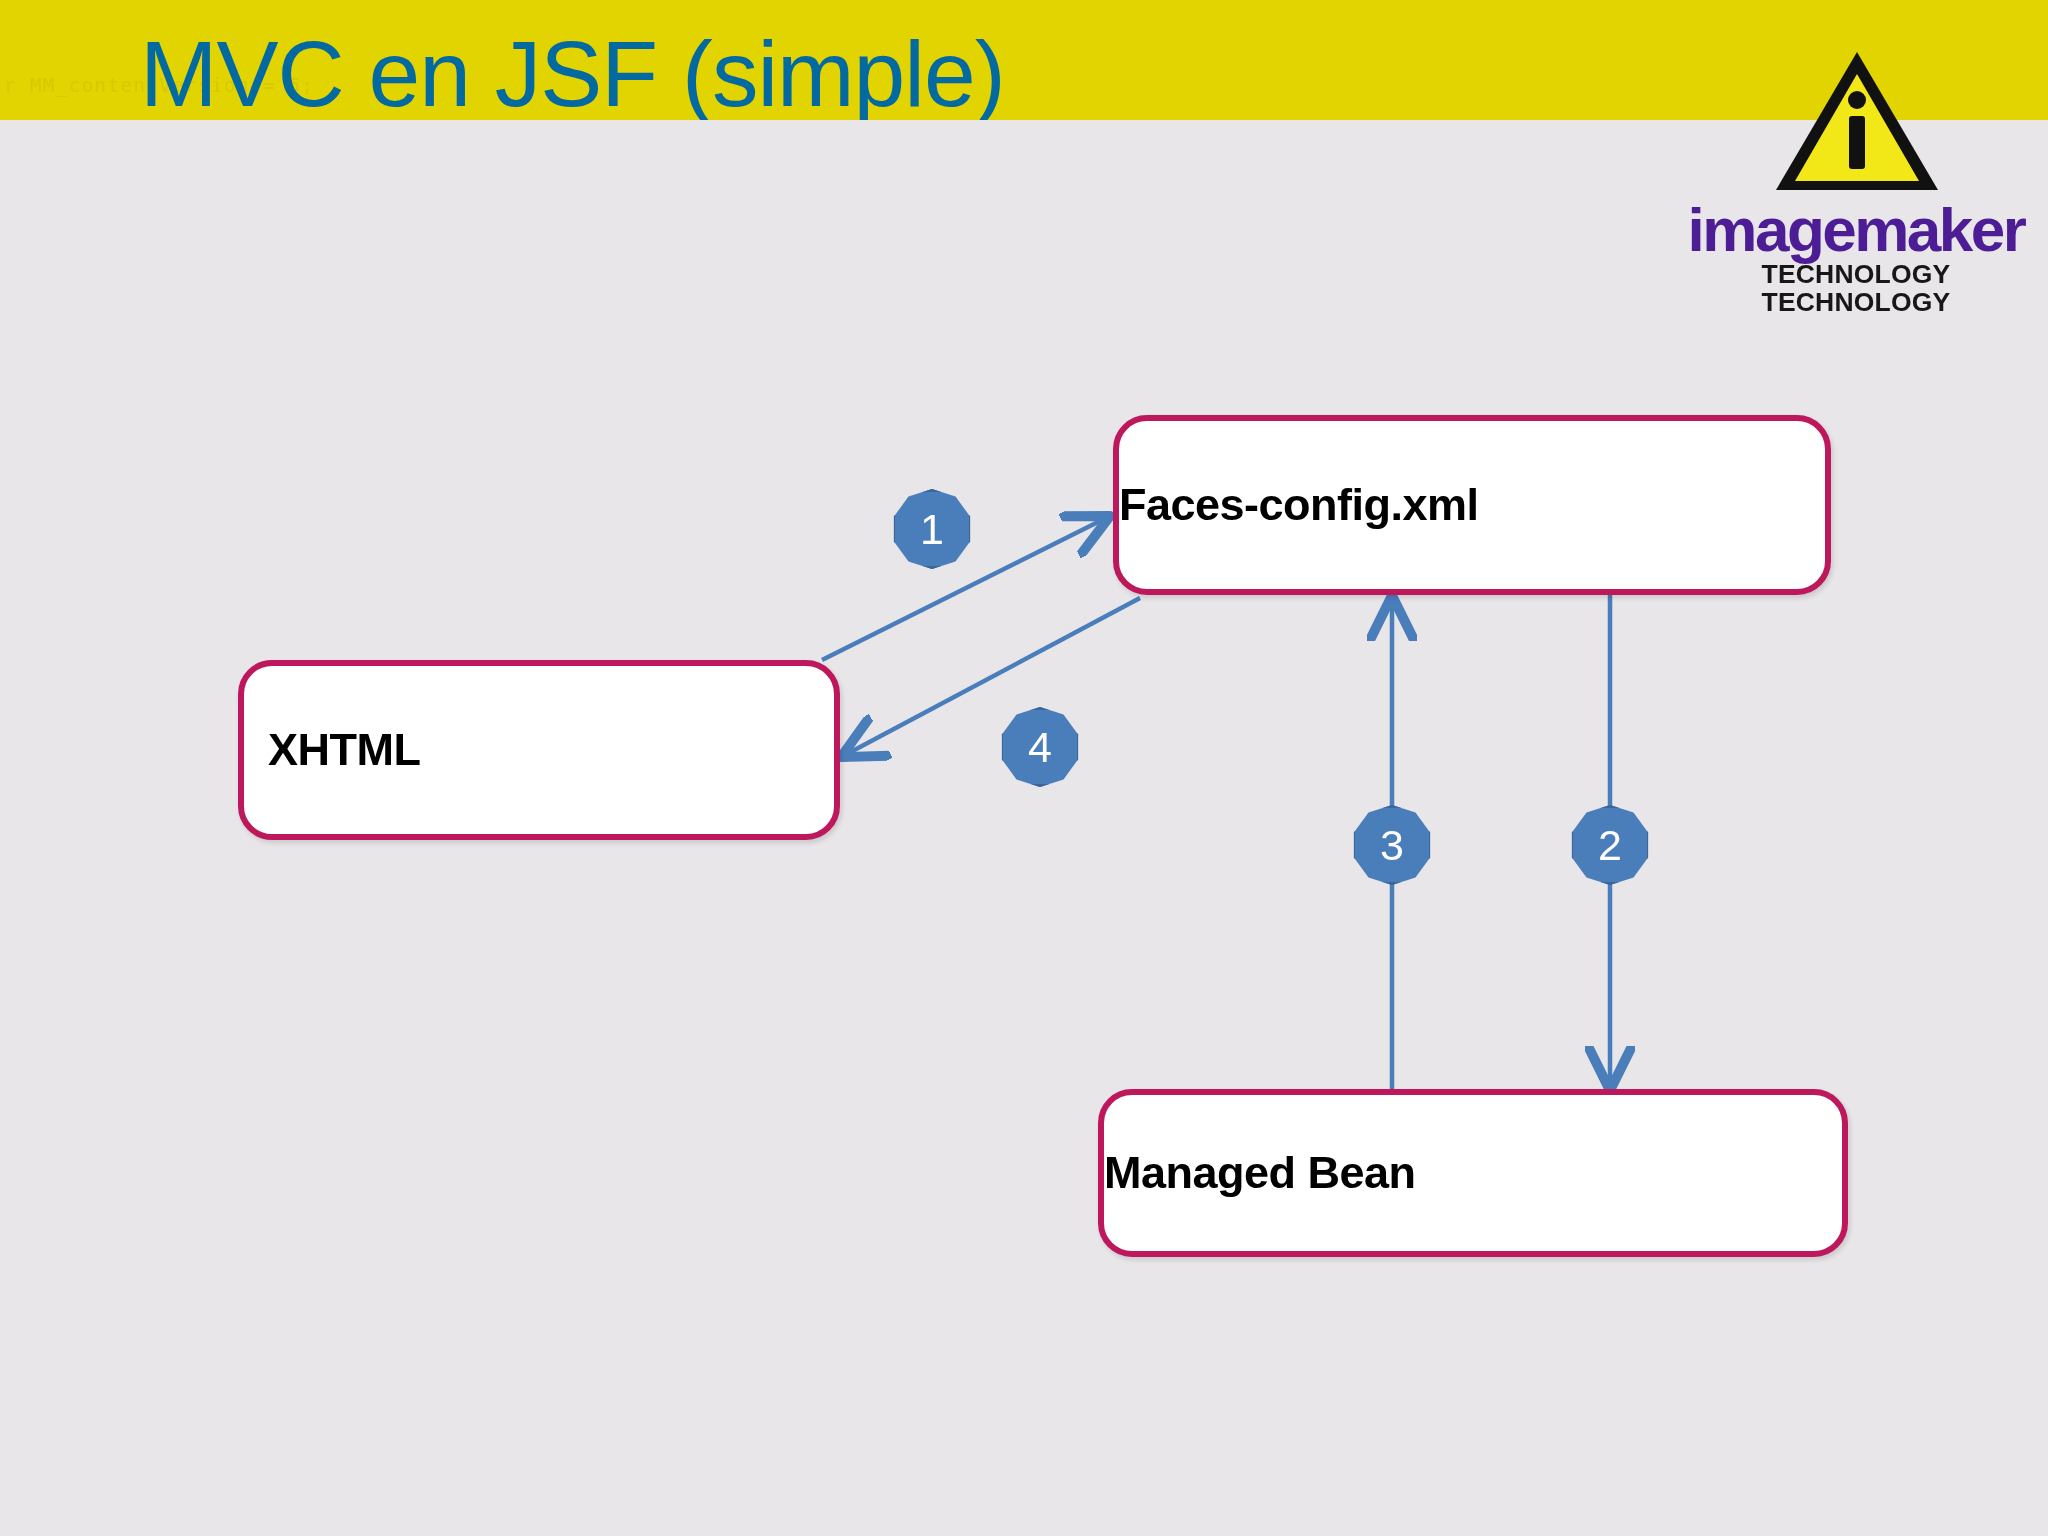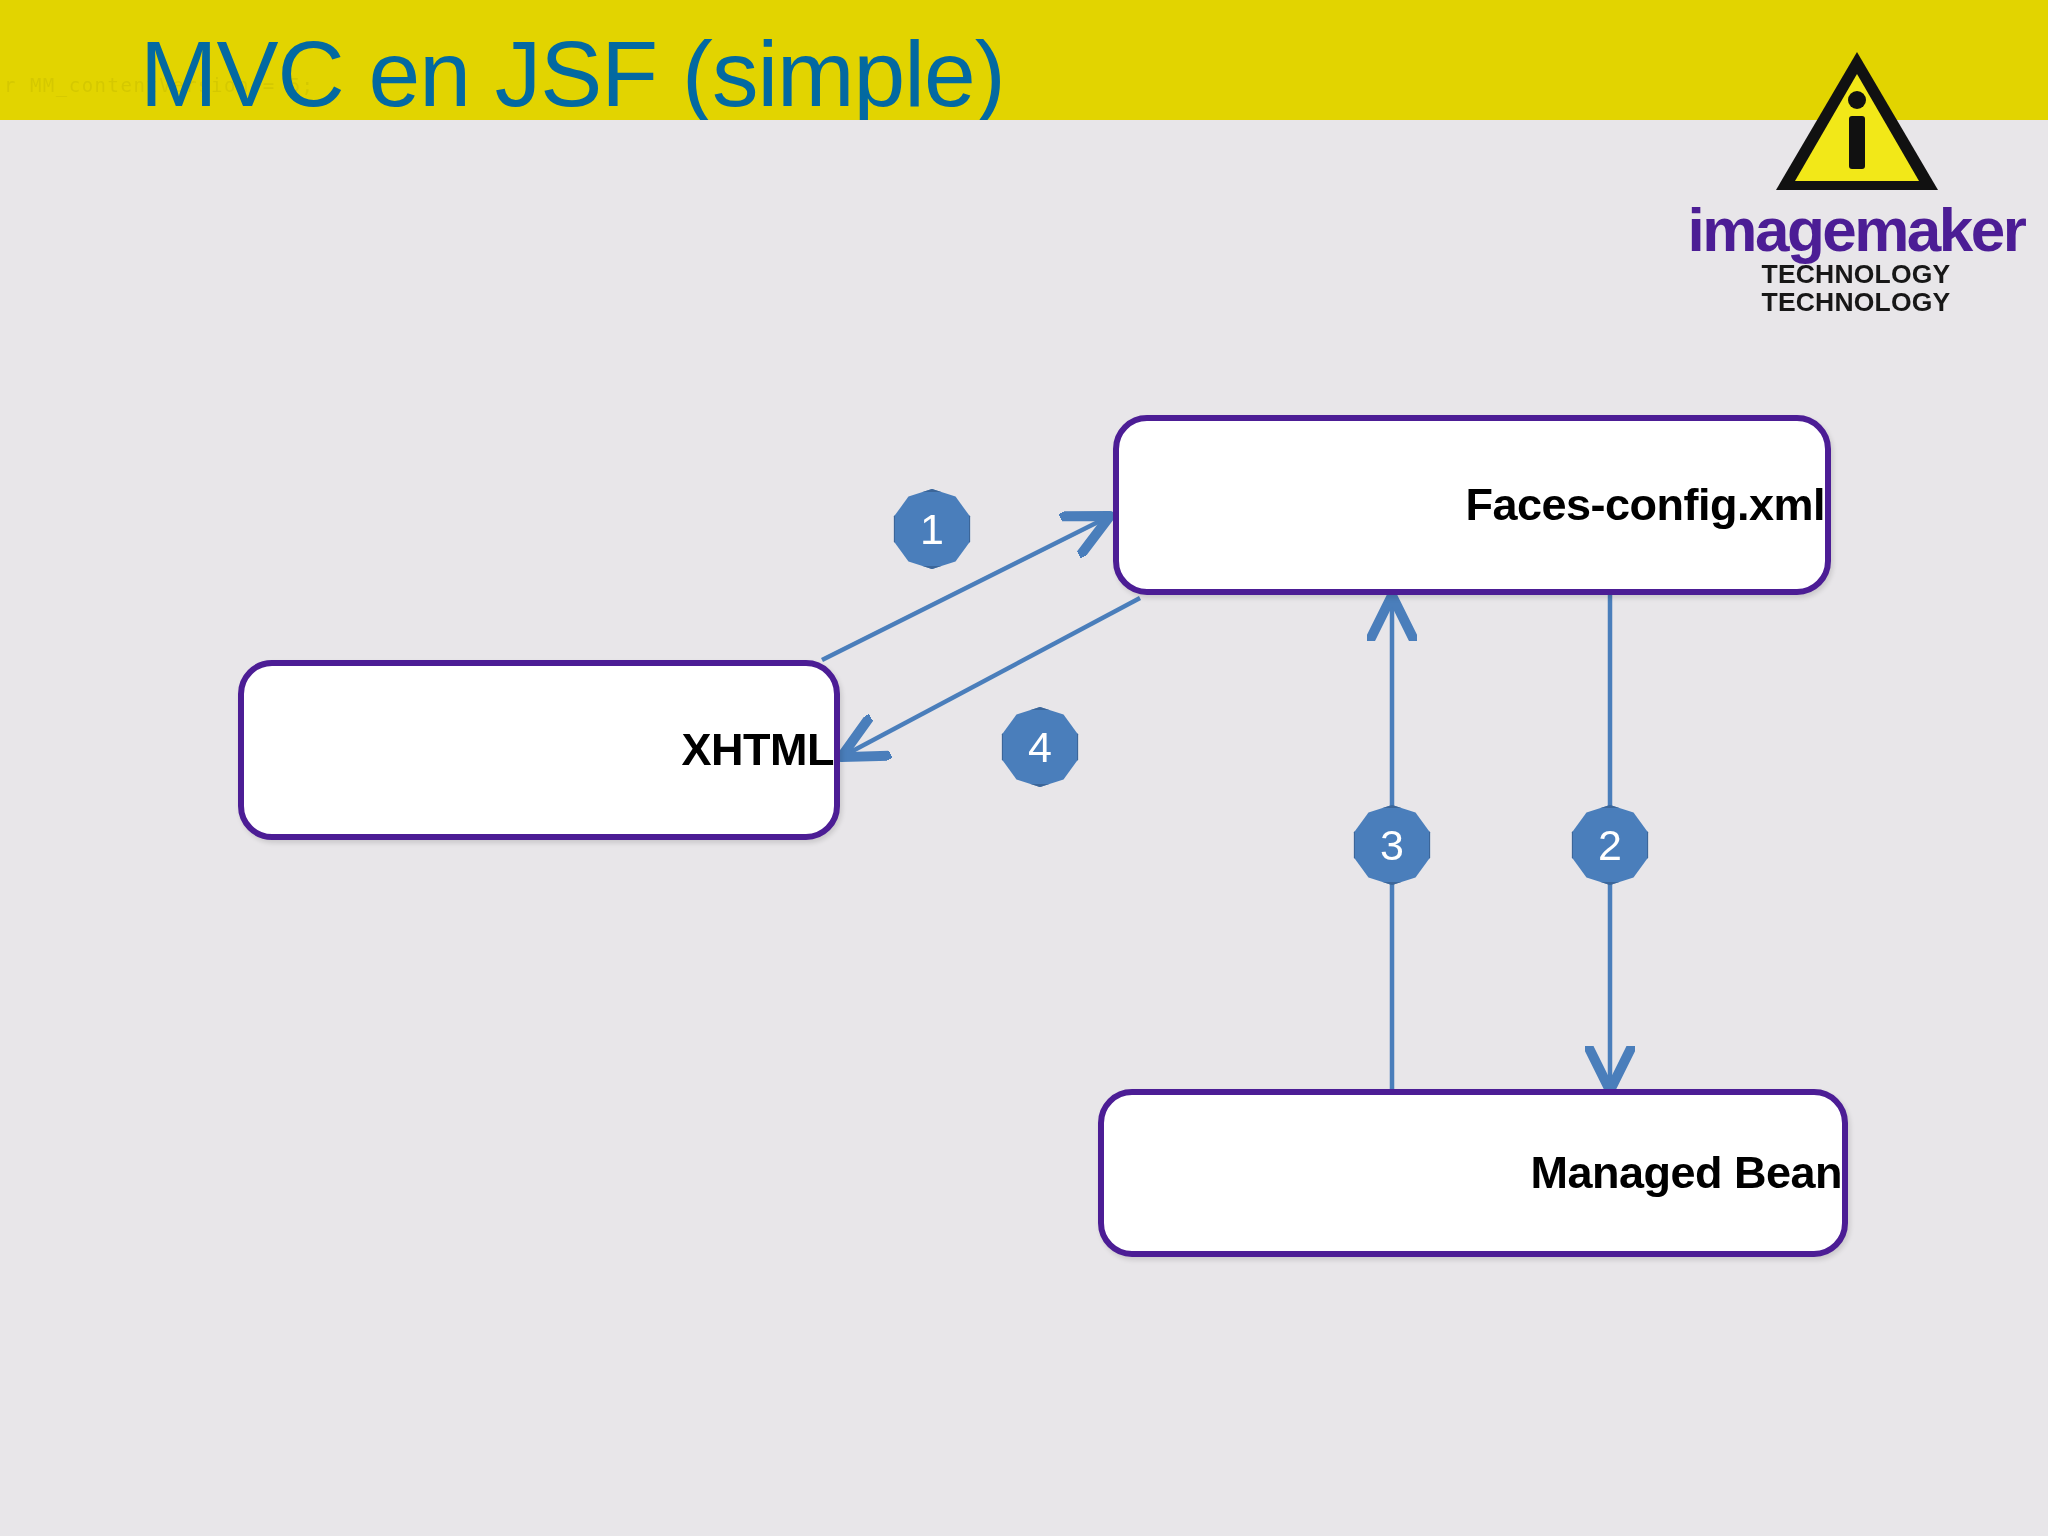--- a/index.html
+++ b/index.html
@@ -110,26 +110,26 @@
     position: absolute;
     left: 0;
     top: 0;
     width: 2048px;
     height: 1536px;
   }
 
   .node {
     position: absolute;
     background: #ffffff;
-    border: 6px solid #4c1d95;
+    border: 6px solid #be185d;
     border-radius: 34px;
     box-sizing: border-box;
     display: flex;
     align-items: center;
-    justify-content: flex-end;
+    justify-content: flex-start;
     box-shadow: 2px 3px 5px rgba(0,0,0,0.13);
   }
   .node-label {
     font-family: "Liberation Sans", sans-serif;
     font-size: 45px;
     font-weight: bold;
     color: #000000;
     letter-spacing: -0.5px;
   }
 

